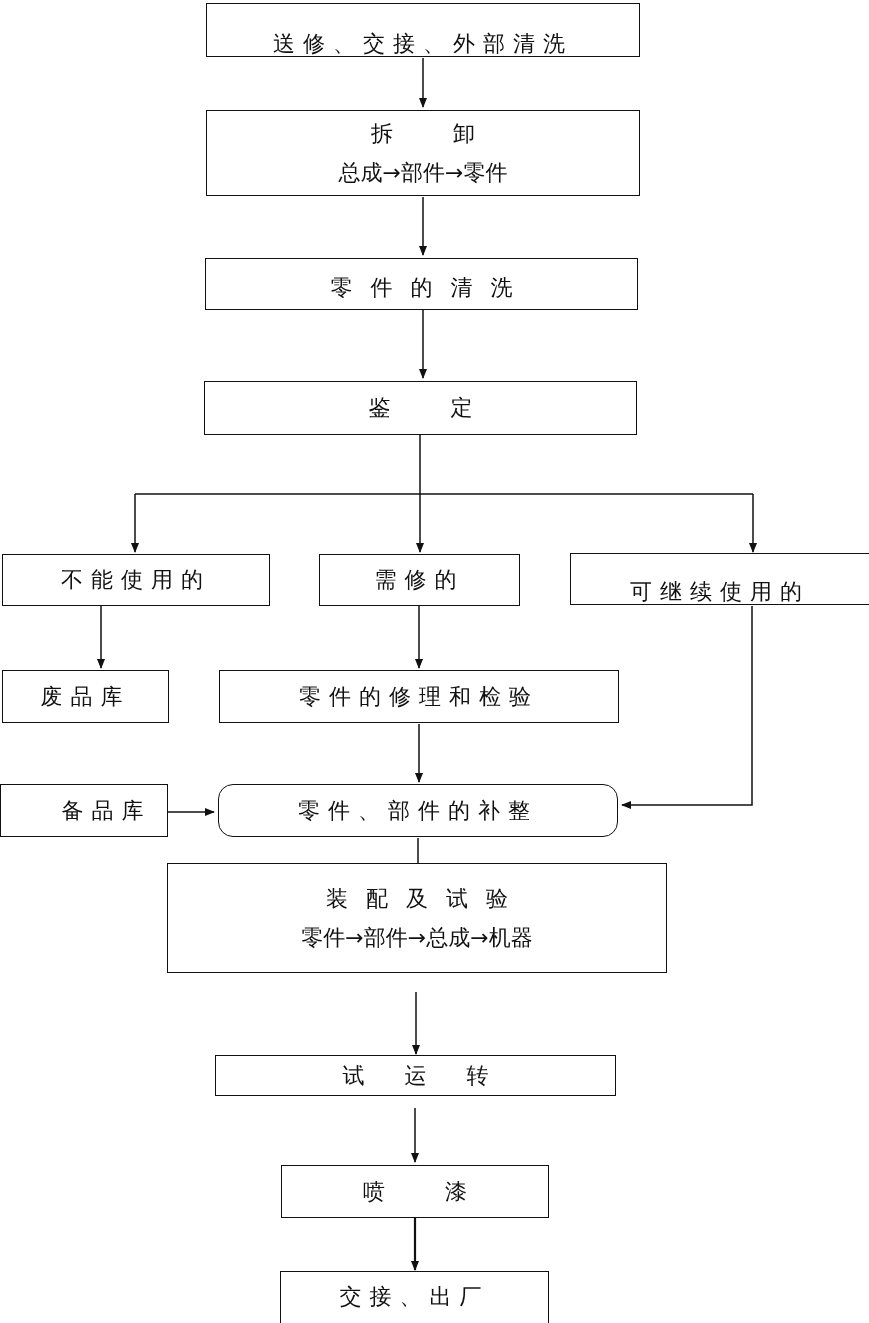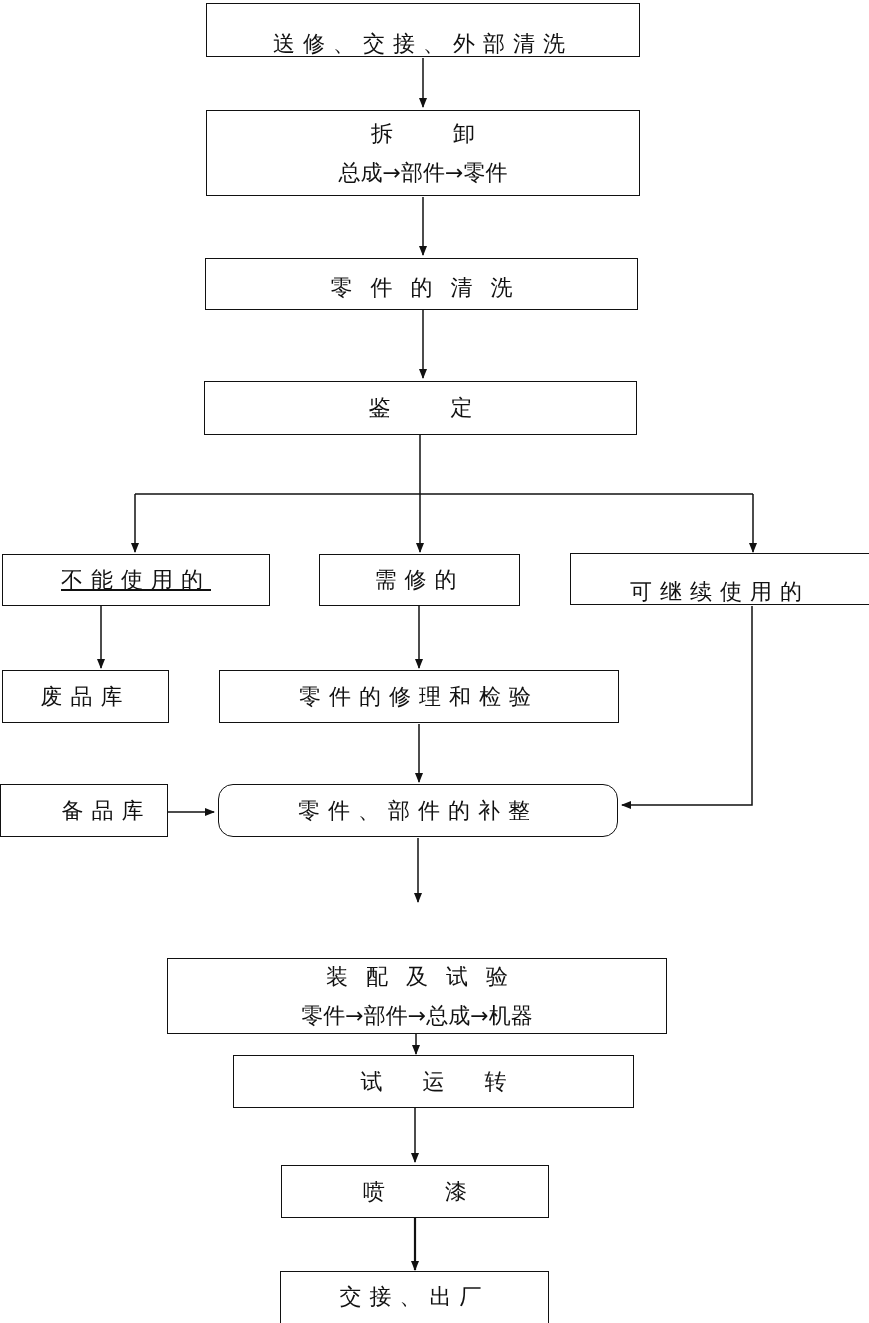--- a/index.html
+++ b/index.html
@@ -54,21 +54,21 @@
 </div>
 
 <div class="box" style="left:205px;top:258px;width:433px;height:52px;">
   <span class="spread" style="letter-spacing:18px;margin-right:-18px;margin-top:8px;">零件的清洗</span>
 </div>
 
 <div class="box" style="left:204px;top:381px;width:433px;height:54px;">
   <span class="wide">鉴定</span>
 </div>
 
-<div class="box" style="left:2px;top:554px;width:268px;height:52px;text-decoration:underline;">
+<div class="box" style="left:2px;top:554px;width:268px;height:52px;">
   <span class="spread">不能使用的</span>
 </div>
 
 <div class="box" style="left:319px;top:554px;width:201px;height:52px;">
   <span class="spread">需修的</span>
 </div>
 
 <div class="box" style="left:570px;top:553px;width:299px;height:52px;border-right:none;justify-content:flex-end;">
   <span class="spread">可继续使用的</span>
 </div>
@@ -82,26 +82,26 @@
 </div>
 
 <div class="box" style="left:0px;top:784px;width:168px;height:53px;padding-left:45px;">
   <span class="spread">备品库</span>
 </div>
 
 <div class="box" style="left:218px;top:784px;width:400px;height:53px;border-radius:15px;">
   <span class="spread">零件、部件的补整</span>
 </div>
 
-<div class="box" style="left:167px;top:958px;width:500px;height:76px;">
+<div class="box" style="left:167px;top:863px;width:500px;height:110px;">
   <span style="letter-spacing:18px;margin-right:-18px;">装配及试验</span>
   <span class="l2">零件→部件→总成→机器</span>
 </div>
 
-<div class="box" style="left:233px;top:1055px;width:401px;height:53px;">
+<div class="box" style="left:215px;top:1055px;width:401px;height:41px;">
   <span class="wide2">试运转</span>
 </div>
 
 <div class="box" style="left:281px;top:1165px;width:268px;height:53px;">
   <span class="wide">喷漆</span>
 </div>
 
 <div class="box" style="left:280px;top:1271px;width:269px;height:70px;justify-content:flex-start;padding-top:12px;border-bottom:none;">
   <span class="spread">交接、出厂</span>
 </div>

